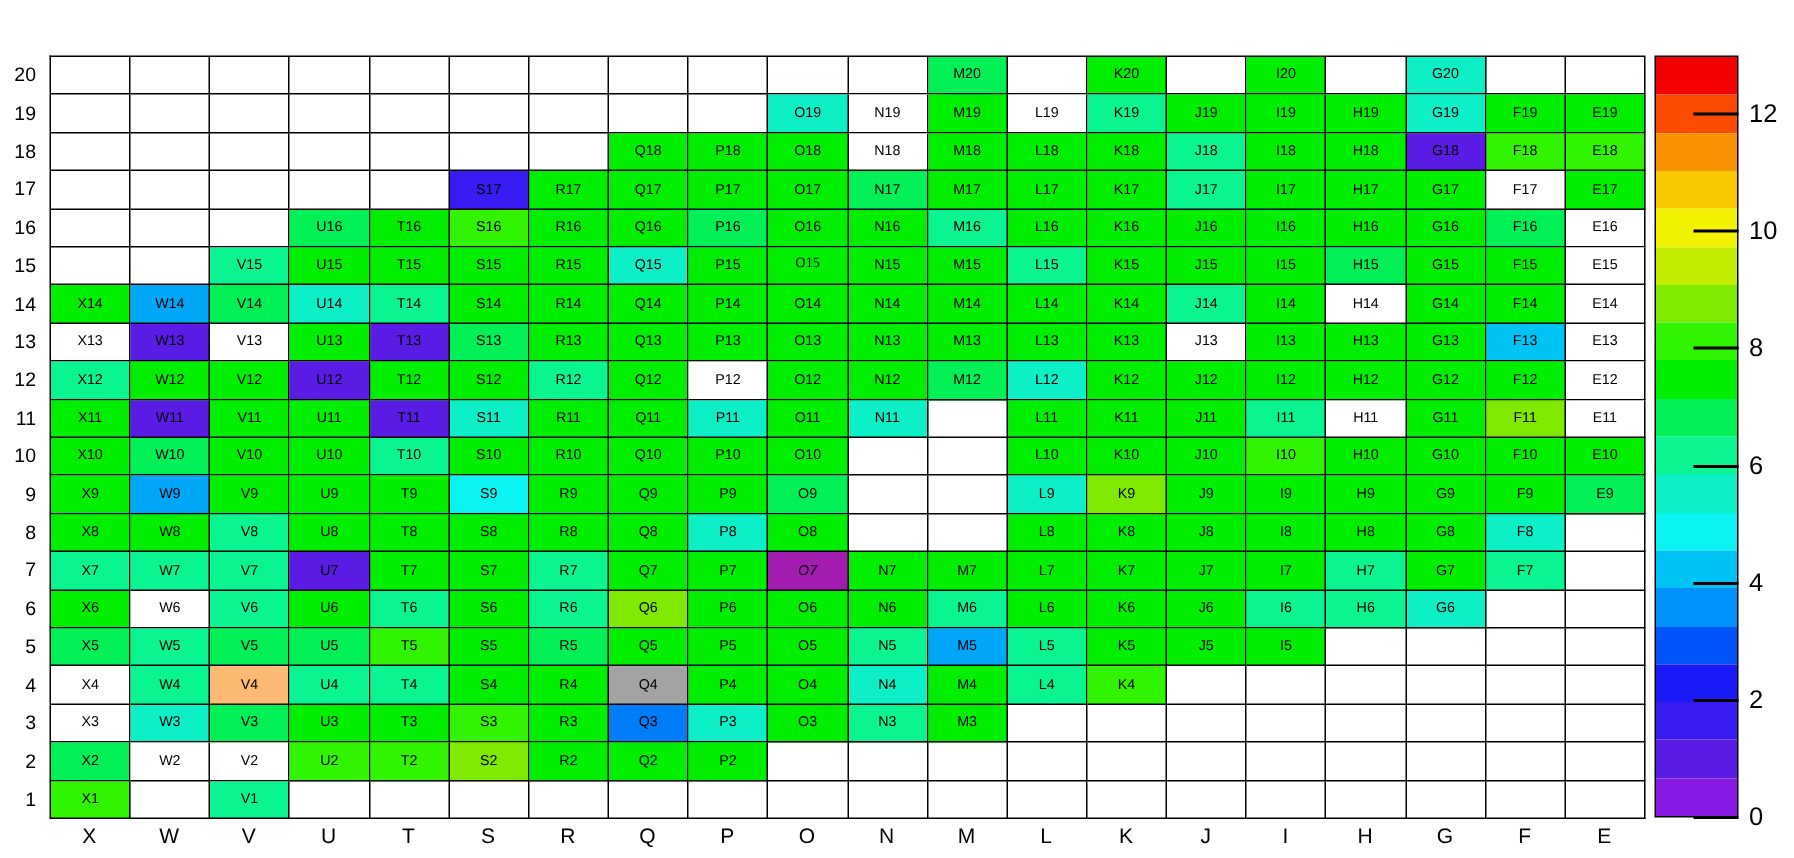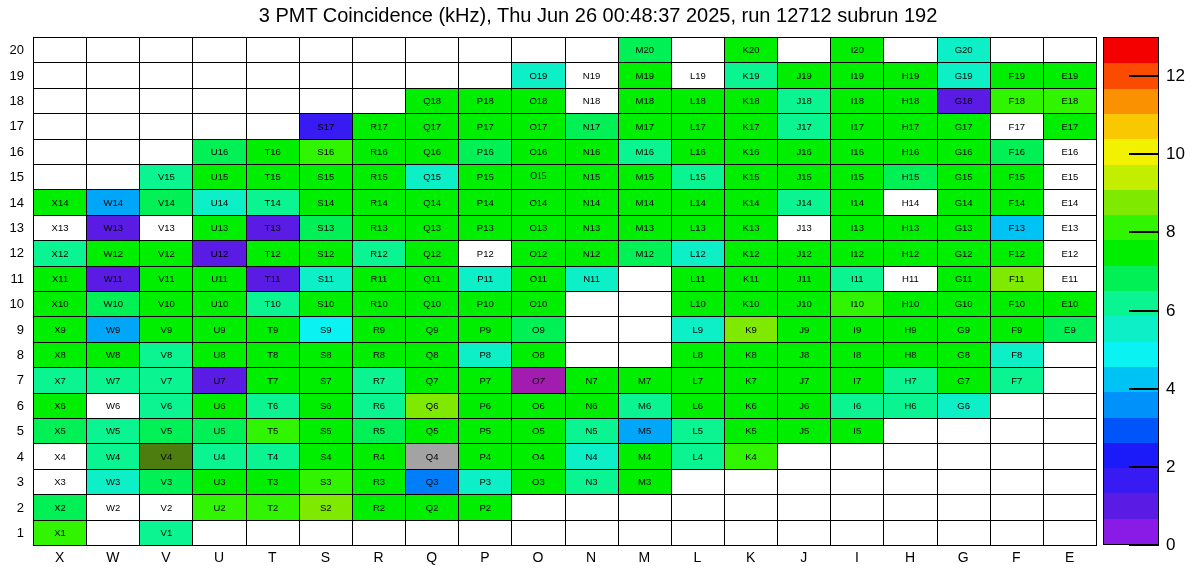--- a/index.html
+++ b/index.html
@@ -26,21 +26,20 @@
   .cbar { position:absolute; left:1103px; top:37px; width:56px; height:508px;
           display:flex; flex-direction:column-reverse; border:1px solid #000; box-sizing:border-box; }
   .cbar div { flex:1; }
   .cbtick { position:absolute; width:30px; height:2px; background:#000; left:1129px; z-index:3; }
   .cbticklabel { position:absolute; left:1166px; font-size:17px; transform:translateY(-50%); }
 </style>
 </head>
 <body>
 
 <div class="stage">
-  <div class="title">3 PMT Coincidence (kHz), Thu Jun 26 00:48:37 2025, run 12712 subrun 192</div>
   <div class="rowlabels" id="rowlabels">
       <div>20</div>
       <div>19</div>
       <div>18</div>
       <div>17</div>
       <div>16</div>
       <div>15</div>
       <div>14</div>
       <div>13</div>
       <div>12</div>
@@ -902,21 +901,21 @@
       <div class="cell"></div>
       <div class="cell"></div>
       <div class="cell"></div>
       <div class="cell"></div>
       <div class="cell" style="background: rgb(255, 255, 255);">
         <span>X4</span>
       </div>
       <div class="cell" style="background: rgb(10, 245, 145);">
         <span>W4</span>
       </div>
-      <div class="cell" style="background: #4d7c0f;">
+      <div class="cell" style="background: #fdba74;">
         <span>V4</span>
       </div>
       <div class="cell" style="background: rgb(10, 245, 145);">
         <span>U4</span>
       </div>
       <div class="cell" style="background: rgb(10, 245, 145);">
         <span>T4</span>
       </div>
       <div class="cell" style="background: rgb(0, 238, 0);">
         <span>S4</span>

